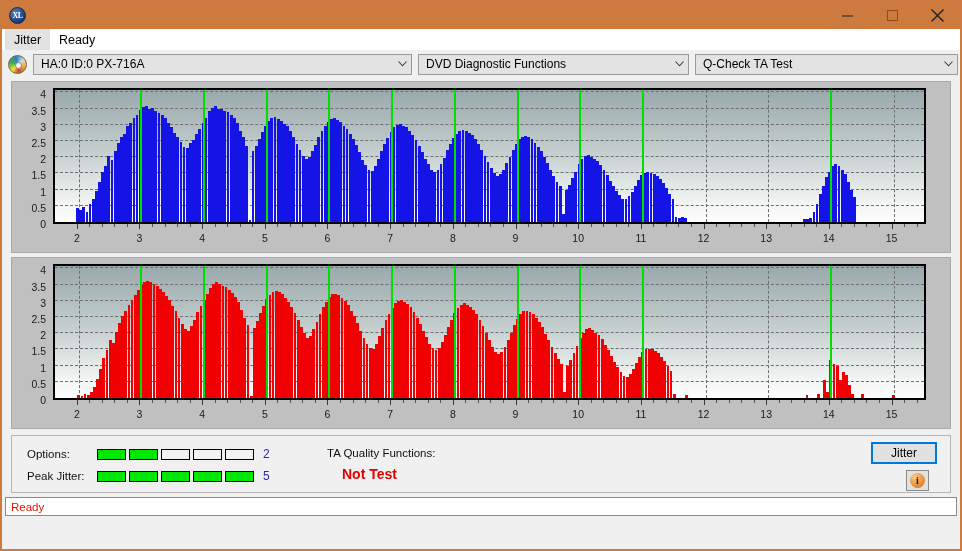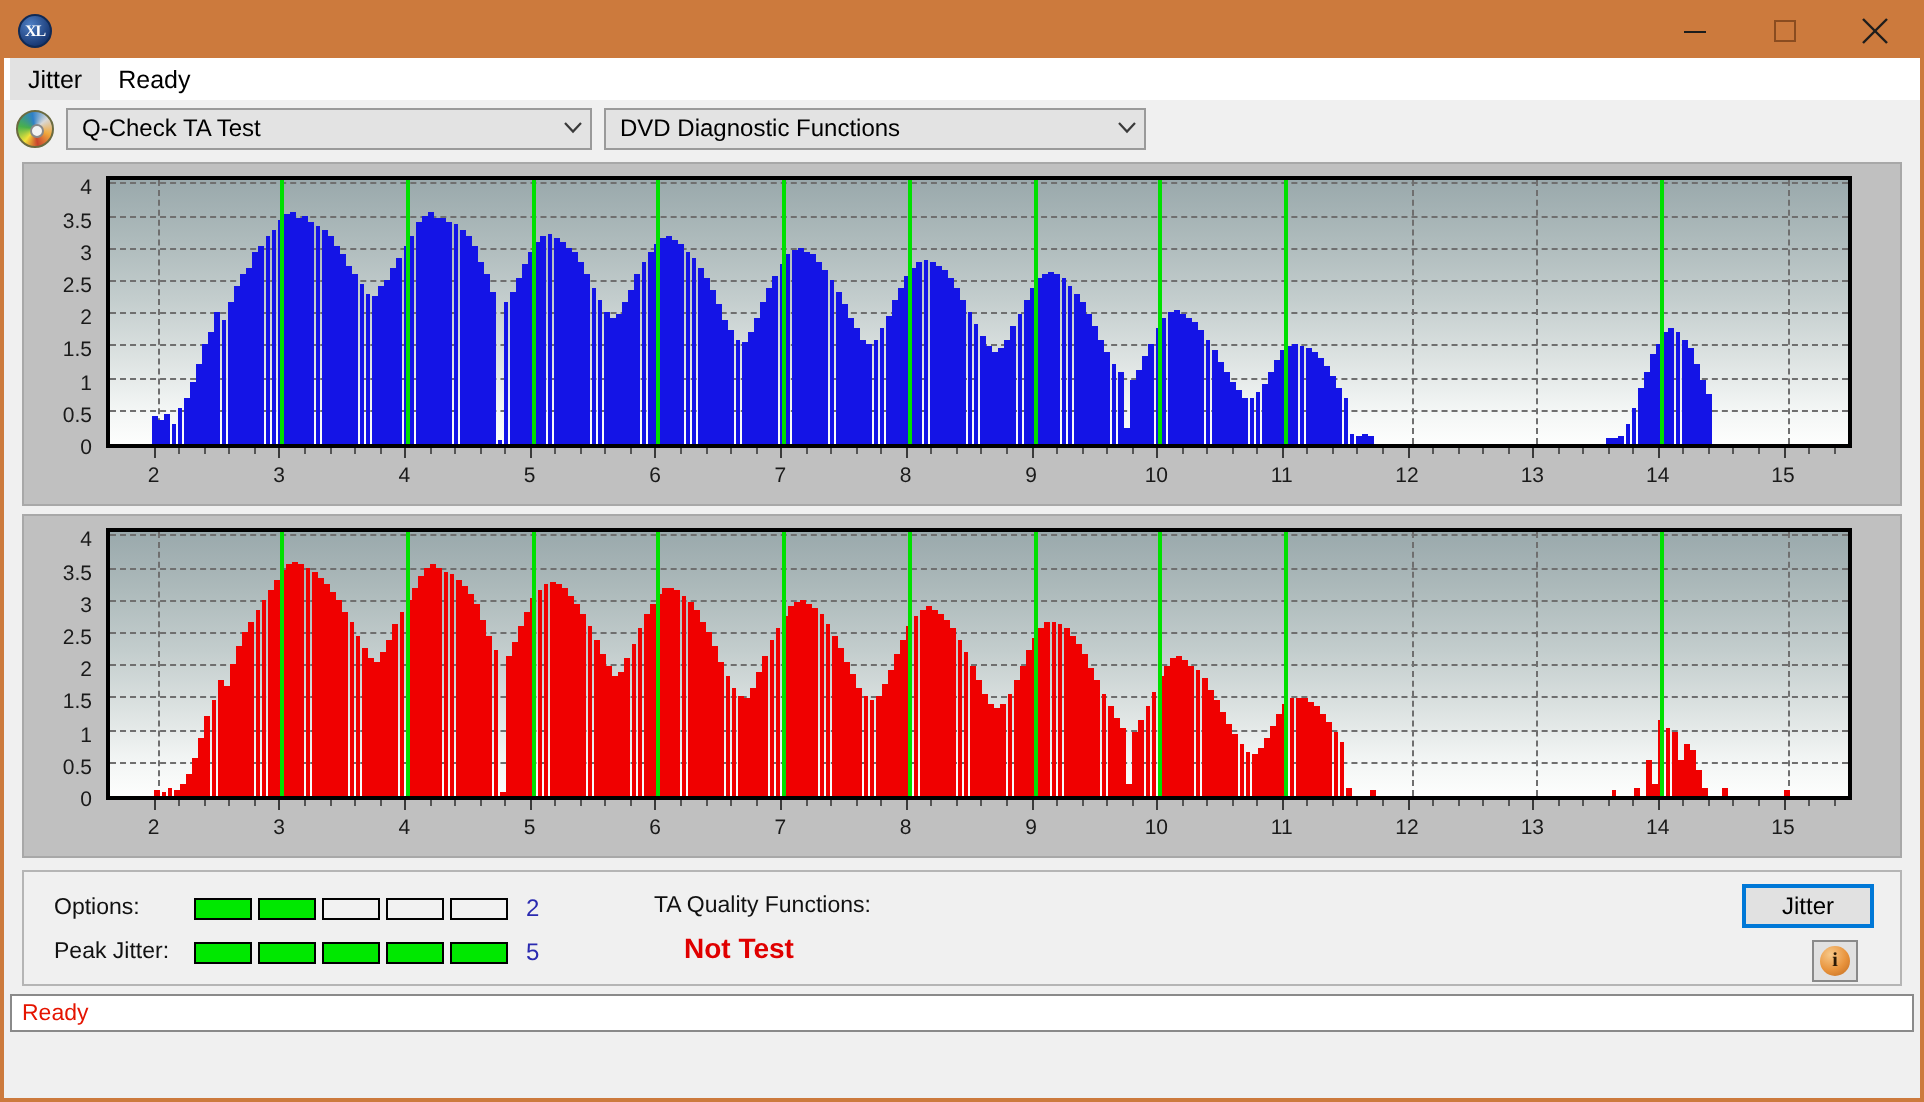--- a/index.html
+++ b/index.html
@@ -266,32 +266,40 @@
   </div>
 
   <div id="menubar">
     <div class="menu-item sel">Jitter</div>
     <div class="menu-item">Ready</div>
   </div>
 
   <div id="selector-row">
     <div id="disc-icon"></div>
 
-
-    <div class="combo" id="combo-test">
-      <span class="lbl">Q-Check TA Test</span>
+    <div class="combo" id="combo-drive">
+      <span class="lbl">HA:0 ID:0  PX-716A</span>
       <span class="arrow">
         <svg width="9" height="6" viewBox="0 0 9 6">
             <path d="M0.5 0.5 L4.5 4.8 L8.5 0.5" fill="none" stroke="#3a3a3a" stroke-width="1.1"></path>
           </svg>
       </span>
     </div>
 
     <div class="combo" id="combo-func">
       <span class="lbl">DVD Diagnostic Functions</span>
+      <span class="arrow">
+        <svg width="9" height="6" viewBox="0 0 9 6">
+            <path d="M0.5 0.5 L4.5 4.8 L8.5 0.5" fill="none" stroke="#3a3a3a" stroke-width="1.1"></path>
+          </svg>
+      </span>
+    </div>
+
+    <div class="combo" id="combo-test">
+      <span class="lbl">Q-Check TA Test</span>
       <span class="arrow">
         <svg width="9" height="6" viewBox="0 0 9 6">
             <path d="M0.5 0.5 L4.5 4.8 L8.5 0.5" fill="none" stroke="#3a3a3a" stroke-width="1.1"></path>
           </svg>
       </span>
     </div>
   </div>
 
   <div id="charts-area">
 

